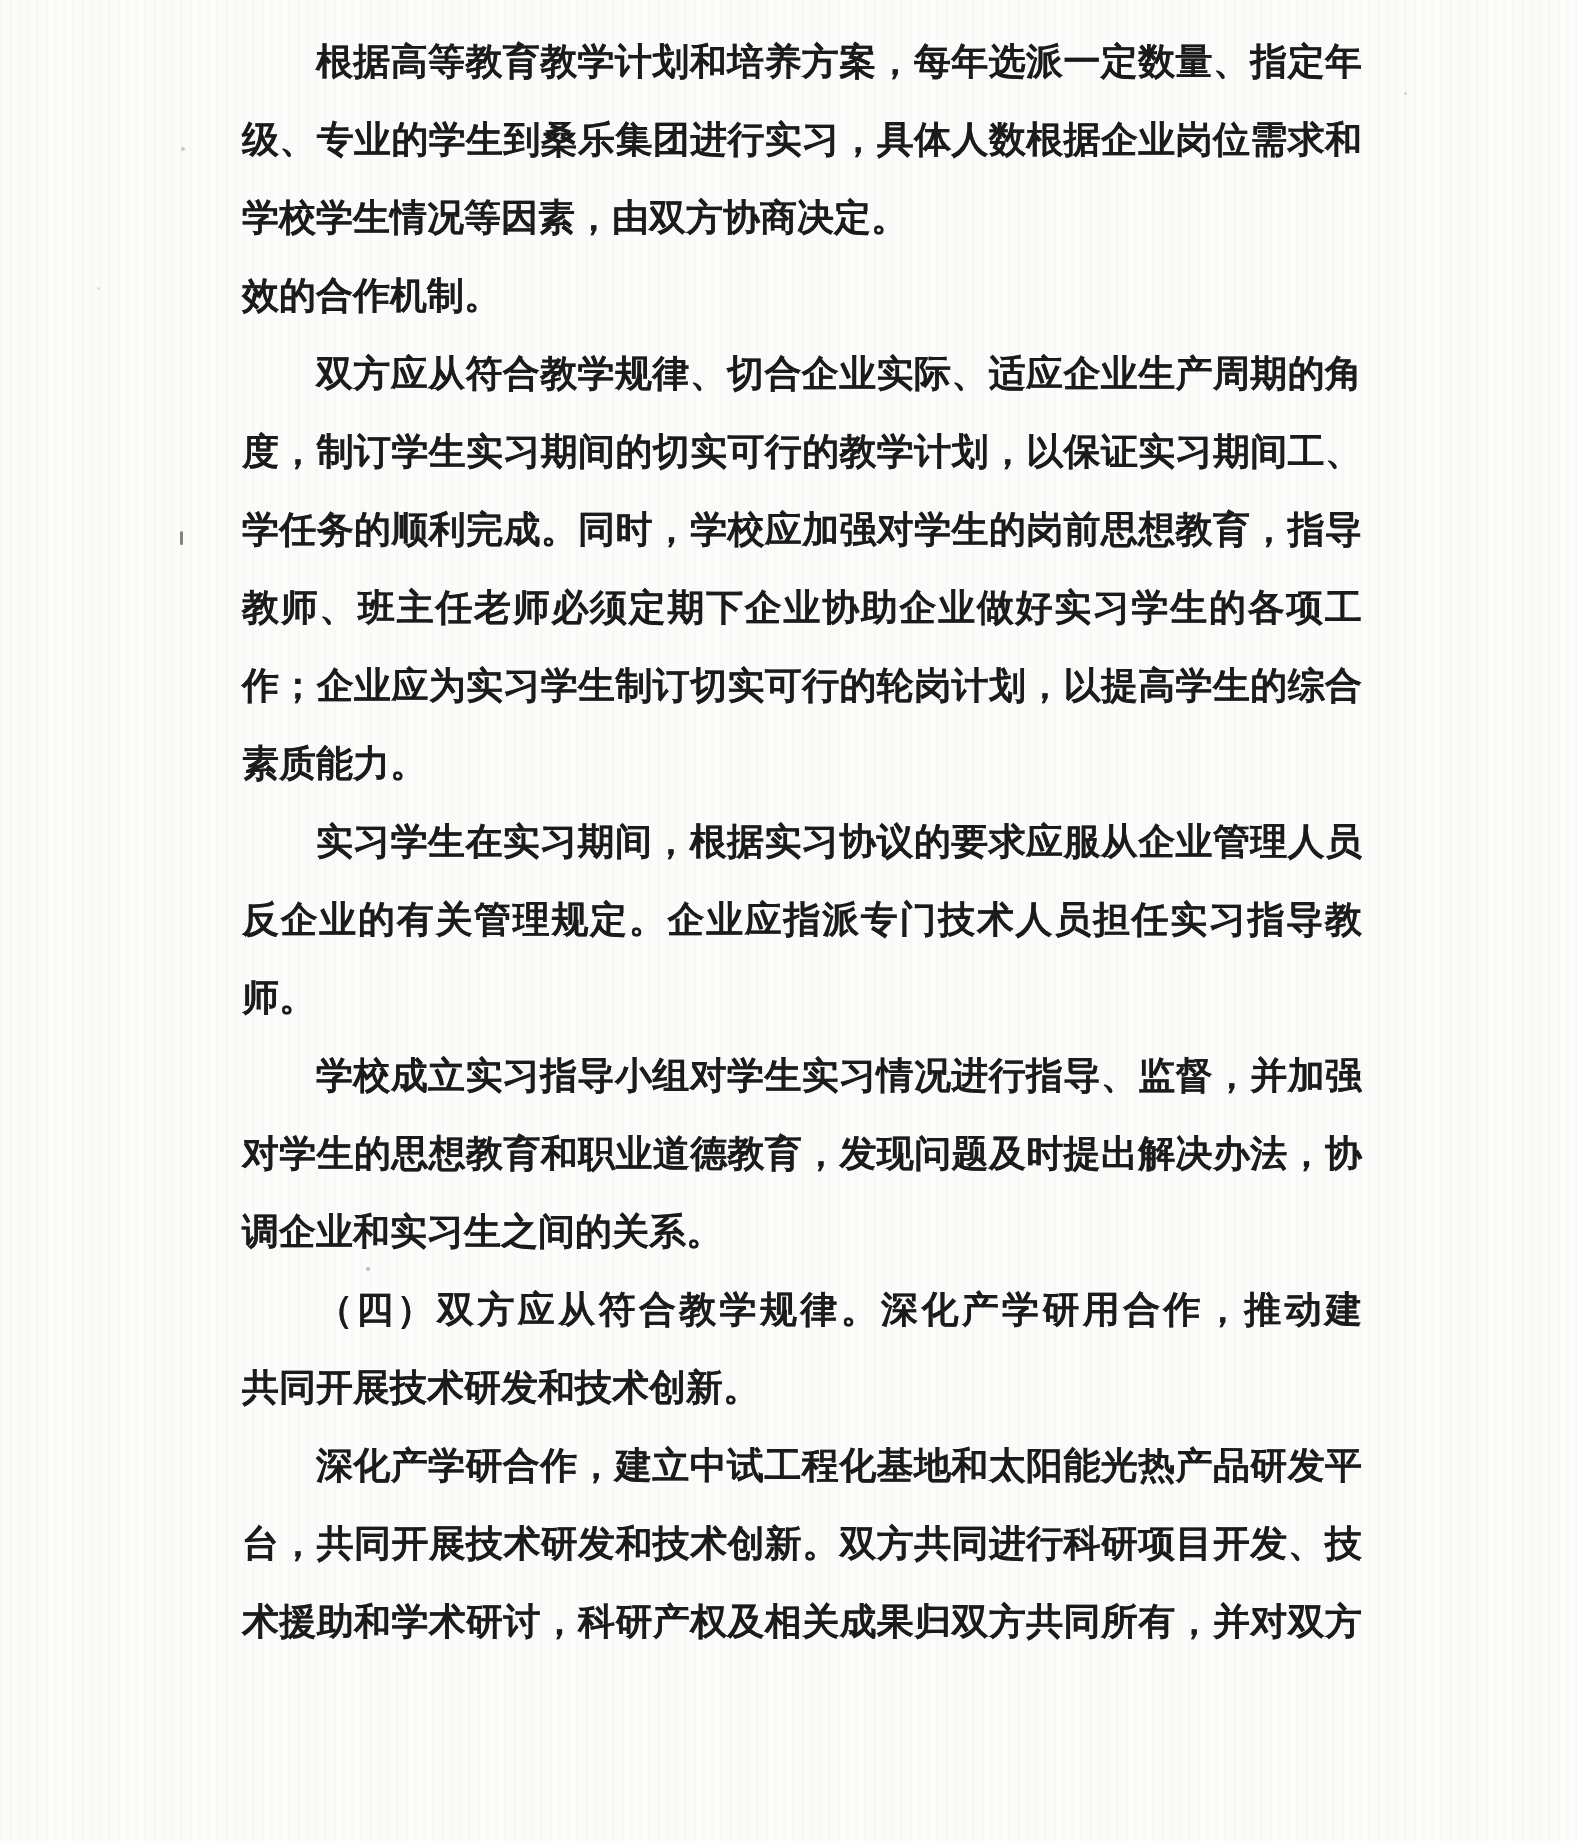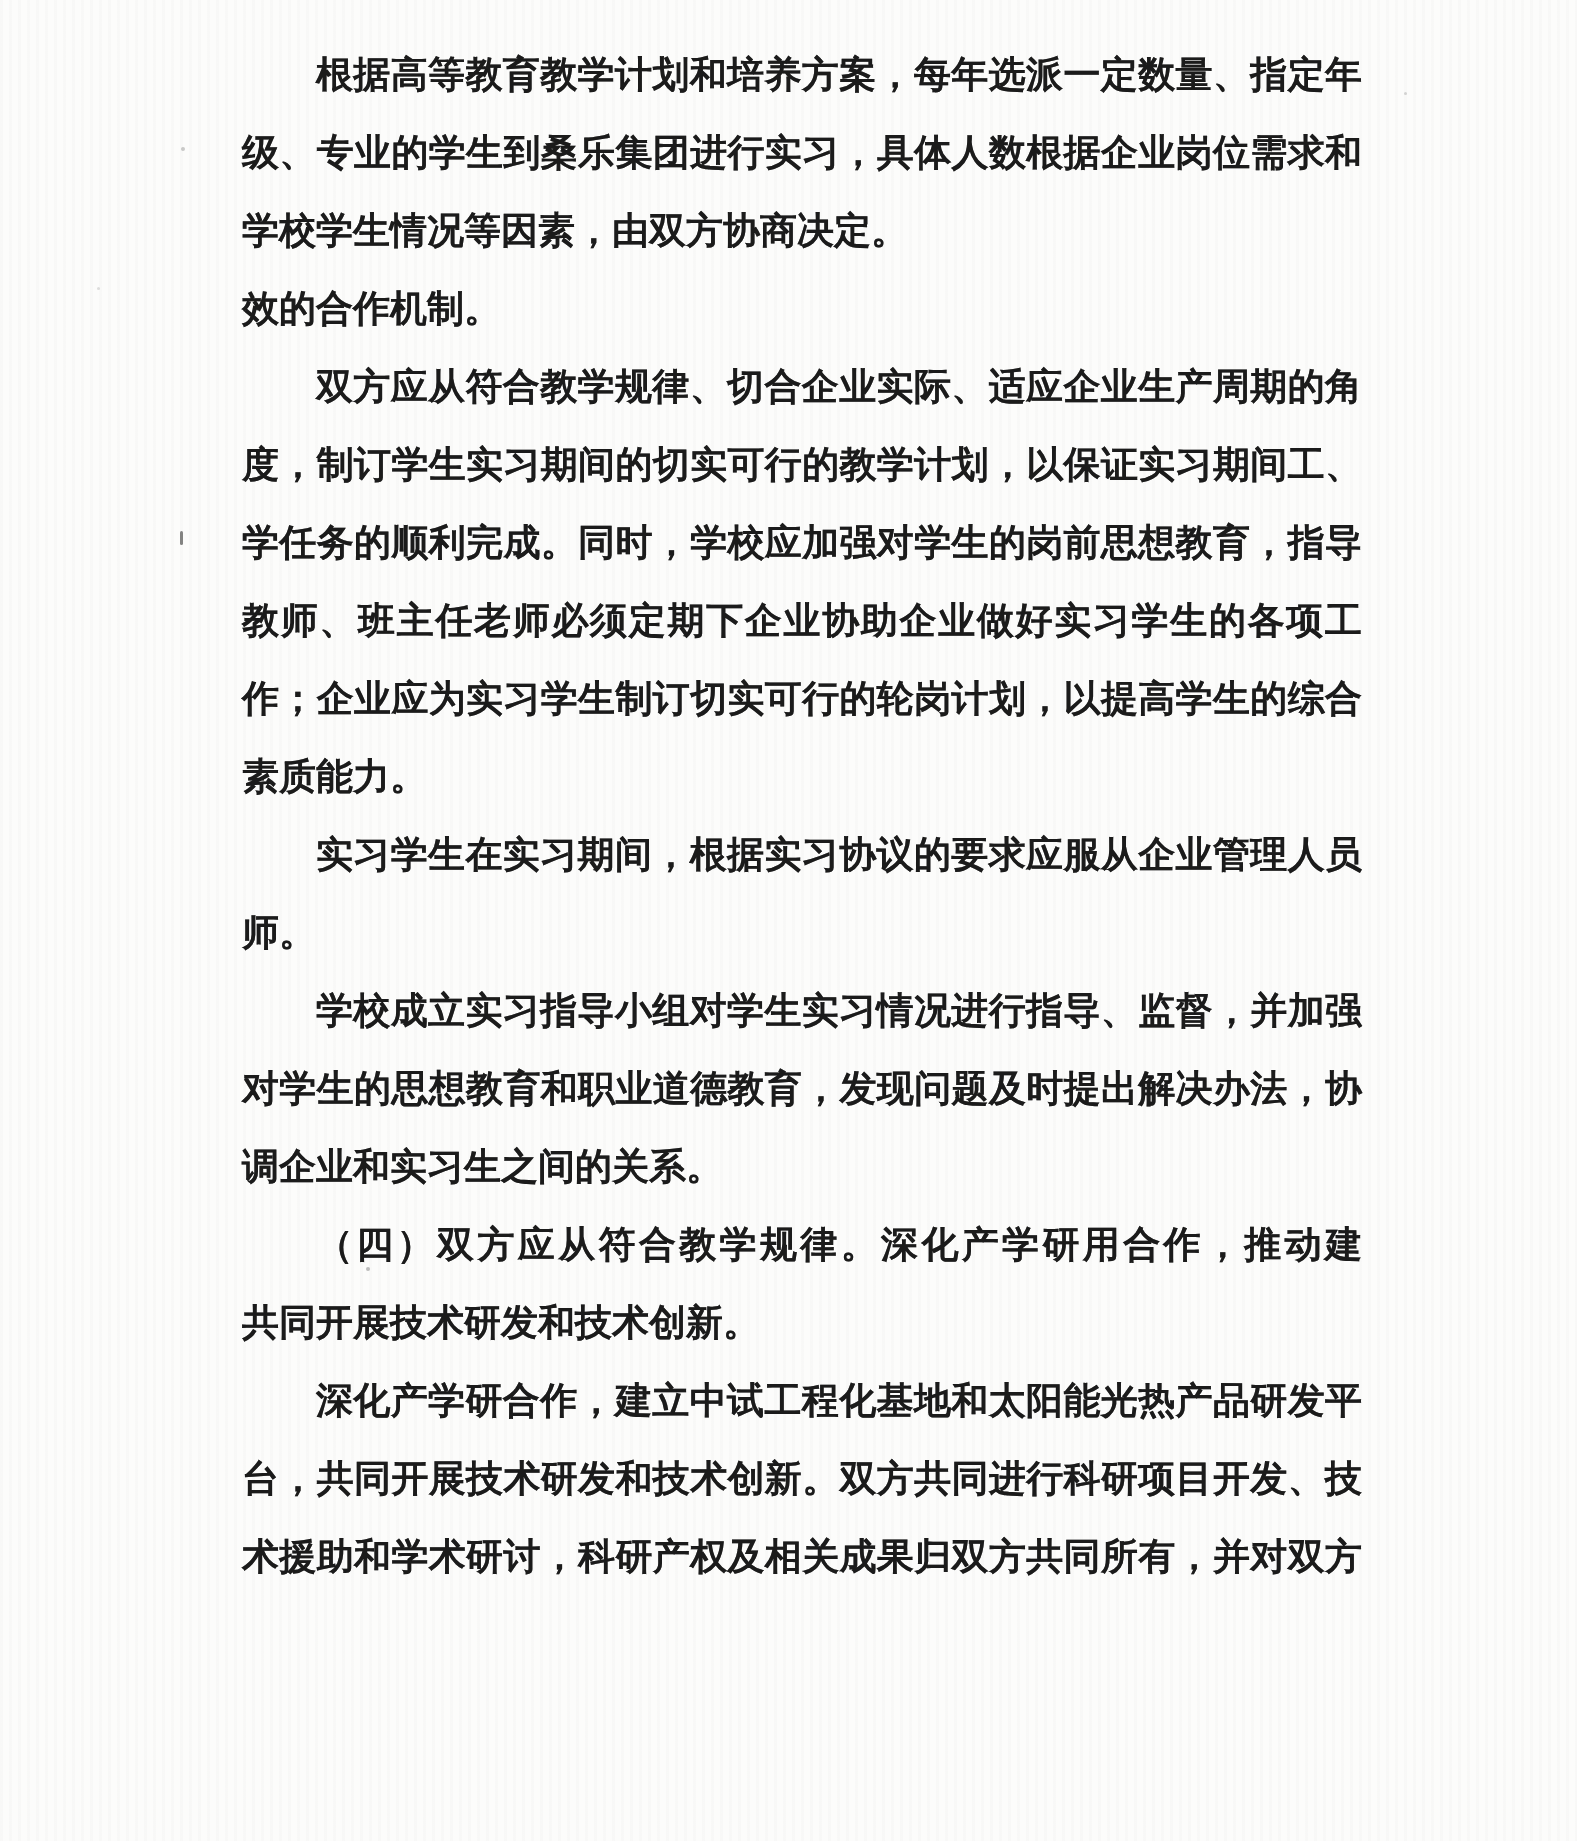--- a/index.html
+++ b/index.html
@@ -8,21 +8,21 @@
     background: #e8e8e8;
   }
   .page {
     position: relative;
     width: 1577px;
     height: 1841px;
     margin: 0 auto;
     background: #fcfcfb;
     overflow: hidden;
     box-sizing: border-box;
-    padding: 36px 215px 0 242px;
+    padding: 23px 215px 0 242px;
     font-family: "Liberation Sans", sans-serif;
   }
   
   .scan-streaks {
     position: absolute;
     inset: 0;
     pointer-events: none;
     background: repeating-linear-gradient(
       90deg,
       rgba(90, 90, 90, 0.022) 0px,
@@ -90,20 +90,21 @@
       <span class="ln first fill">双方应从符合教学规律、切合企业实际、适应企业生产周期的角</span>
       <span class="ln fill">度，制订学生实习期间的切实可行的教学计划，以保证实习期间工、</span>
       <span class="ln fill">学任务的顺利完成。同时，学校应加强对学生的岗前思想教育，指导</span>
       <span class="ln fill">教师、班主任老师必须定期下企业协助企业做好实习学生的各项工</span>
       <span class="ln fill">作；企业应为实习学生制订切实可行的轮岗计划，以提高学生的综合</span>
       <span class="ln">素质能力。</span>
     </p>
 
     <p class="para">
       <span class="ln first fill">实习学生在实习期间，根据实习协议的要求应服从企业管理人员</span>
+      <span class="ln fill">反企业的有关管理规定。企业应指派专门技术人员担任实习指导教</span>
       <span class="ln">师。</span>
     </p>
 
     <p class="para">
       <span class="ln first fill">学校成立实习指导小组对学生实习情况进行指导、监督，并加强</span>
       <span class="ln fill">对学生的思想教育和职业道德教育，发现问题及时提出解决办法，协</span>
       <span class="ln">调企业和实习生之间的关系。</span>
     </p>
 
     <p class="para">

